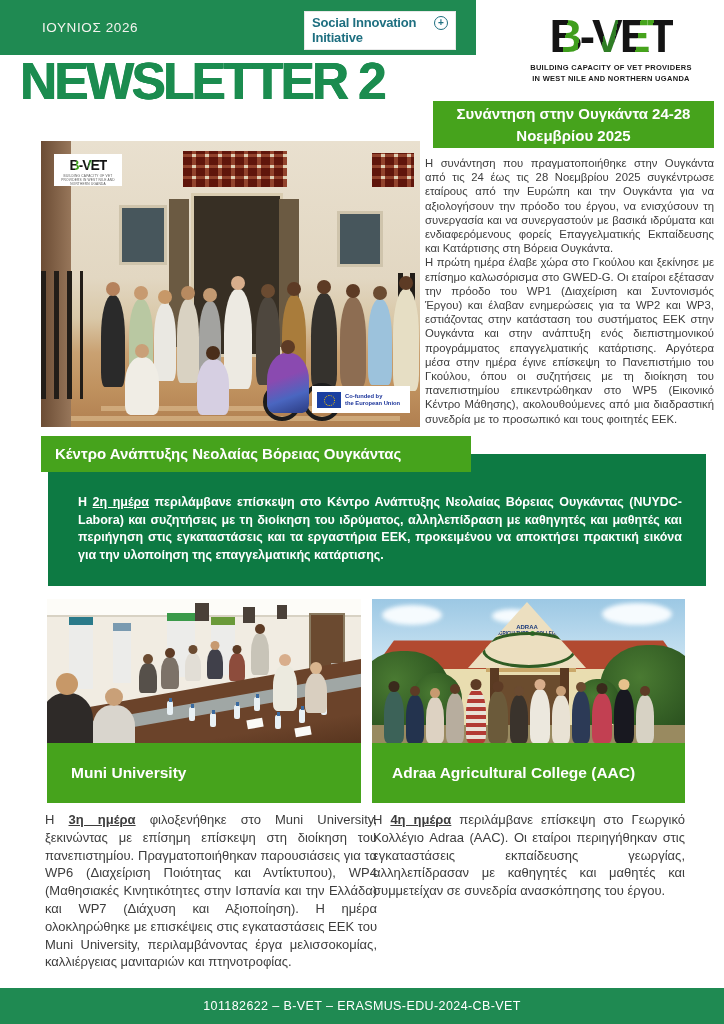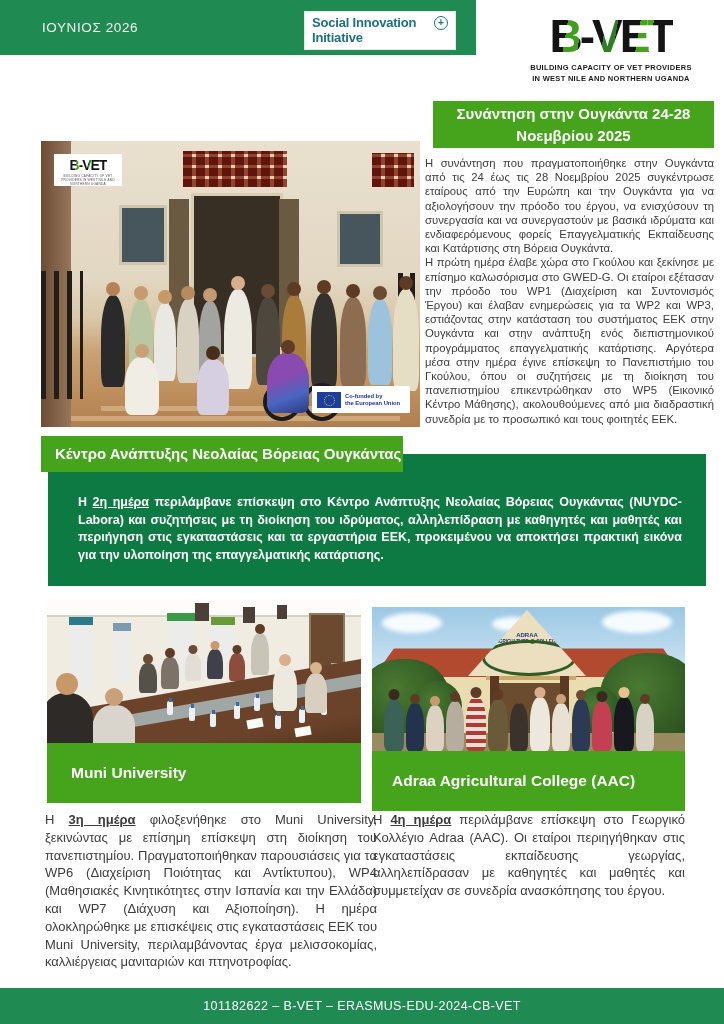--- a/index.html
+++ b/index.html
@@ -23,21 +23,21 @@
      -webkit-background-clip:text;background-clip:text;color:transparent;
      text-shadow:none;}
   .bvet-tagline{font-size:7.5px;font-weight:bold;color:#1a1a1a;letter-spacing:.3px;line-height:11px;}
   
   .newsletter-title{position:absolute;left:20px;top:52px;font-size:51px;font-weight:bold;color:#1b8c4f;
      letter-spacing:-2.5px;text-shadow:.7px 0 0 #1b8c4f, -0.3px 0 0 #1b8c4f;}
   
   .title-banner{position:absolute;left:433px;top:101px;width:281px;height:47px;background:#46a31c;
      color:#fff;font-weight:bold;font-size:15px;line-height:22px;display:flex;align-items:center;
      justify-content:center;text-align:center;padding:0 6px;box-sizing:border-box;}
-  .nuydc-banner{position:absolute;left:41px;top:436px;width:362px;height:36px;background:#46a31c;
+  .nuydc-banner{position:absolute;left:41px;top:436px;width:430px;height:36px;background:#46a31c;
      color:#fff;font-weight:bold;font-size:15px;line-height:36px;padding-left:14px;box-sizing:border-box;z-index:3;}
   .nuydc-box{position:absolute;left:48px;top:454px;width:658px;height:132px;background:#0d7a43;z-index:2;box-sizing:border-box;}
   .nuydc-text{position:absolute;left:30px;right:24px;top:40px;color:#fff;font-size:12.5px;font-weight:bold;
      line-height:17.6px;text-align:justify;}
   
   .meeting-text{position:absolute;left:425px;top:156px;width:289px;color:#3d3d3d;font-size:11.3px;
      line-height:14.2px;text-align:justify;}
   .meeting-text p{margin:0;}
   .visit-text{position:absolute;color:#3d3d3d;font-size:13px;line-height:17.8px;text-align:justify;}
   .vt-left{left:45px;top:811px;width:332px;}
@@ -92,21 +92,21 @@
   .p2-banner{position:absolute;background:#ececea;}
   .p2-banner::before{content:"";position:absolute;left:0;top:0;width:100%;height:8px;background:var(--b,#2a7a8a);}
   .p2-table{position:absolute;left:-24px;top:86px;width:390px;height:96px;transform:rotate(-10deg);
      background:linear-gradient(180deg,#6b432a 0 55%,#4f2f1a);}
   .p2-glass{position:absolute;left:-24px;top:100px;width:390px;height:13px;transform:rotate(-10deg);
      background:#a9b9bb;opacity:.85;}
   .bottle{position:absolute;width:6px;height:14px;background:#e9f1f5;border-radius:2px;}
   .bottle::before{content:"";position:absolute;left:1.5px;top:-3px;width:3px;height:4px;background:#3a6aa0;}
   .paper{position:absolute;width:16px;height:9px;background:#fafaf6;transform:rotate(-10deg);}
   
-  .photo3{left:372px;top:599px;width:313px;height:204px;background:#6d28d9;margin-top:8px;}
+  .photo3{left:372px;top:599px;width:313px;height:204px;background:#6d28d9;}
   .p3-sky{position:absolute;left:0;top:0;width:100%;height:78px;
      background:linear-gradient(180deg,#9cc8e4,#d6eaf6);}
   .cloud{position:absolute;background:#f6fbfe;border-radius:50%;filter:blur(2px);}
   .p3-roof{position:absolute;left:0;top:33px;width:100%;height:39px;background:#b24a30;
      clip-path:polygon(0 100%,7% 22%,93% 22%,100% 100%);}
   .p3-gable{position:absolute;left:96px;top:3px;width:118px;height:66px;background:#ecdfc0;
      clip-path:polygon(50% 0,100% 100%,0 100%);text-align:center;z-index:2;}
   .p3-sign1{font-size:6px;font-weight:bold;color:#1a3a7a;margin-top:22px;line-height:7px;}
   .p3-sign2{font-size:4.6px;font-weight:bold;color:#1a3a7a;line-height:6px;}
   .p3-dot{display:inline-block;width:5px;height:5px;border-radius:50%;background:#2f8a2f;vertical-align:middle;}
@@ -135,20 +135,21 @@
     </div>
     <div class="sii-line">Initiative</div>
   </div>
 
   <div class="bvet-logo">
     <div class="bvet-word">B-VET</div>
     <div class="bvet-tagline">BUILDING CAPACITY OF VET PROVIDERS</div>
     <div class="bvet-tagline">IN WEST NILE AND NORTHERN UGANDA</div>
   </div>
 
+  <div class="newsletter-title">NEWSLETTER 2</div>
 
   <div class="title-banner">Συνάντηση στην Ουγκάντα 24-28 Νοεμβρίου 2025</div>
 
   <div class="photo photo1">
     <div class="p1-leftwall"></div>
     <div class="p1-brick" style="left:142px;top:10px;width:104px;height:36px;"></div>
     <div class="p1-brick" style="right:6px;top:12px;width:42px;height:34px;"></div>
     <div class="p1-window" style="left:78px;top:64px;width:42px;height:54px;"></div>
     <div class="p1-window" style="left:296px;top:70px;width:40px;height:50px;"></div>
     <div class="p1-door"></div>

